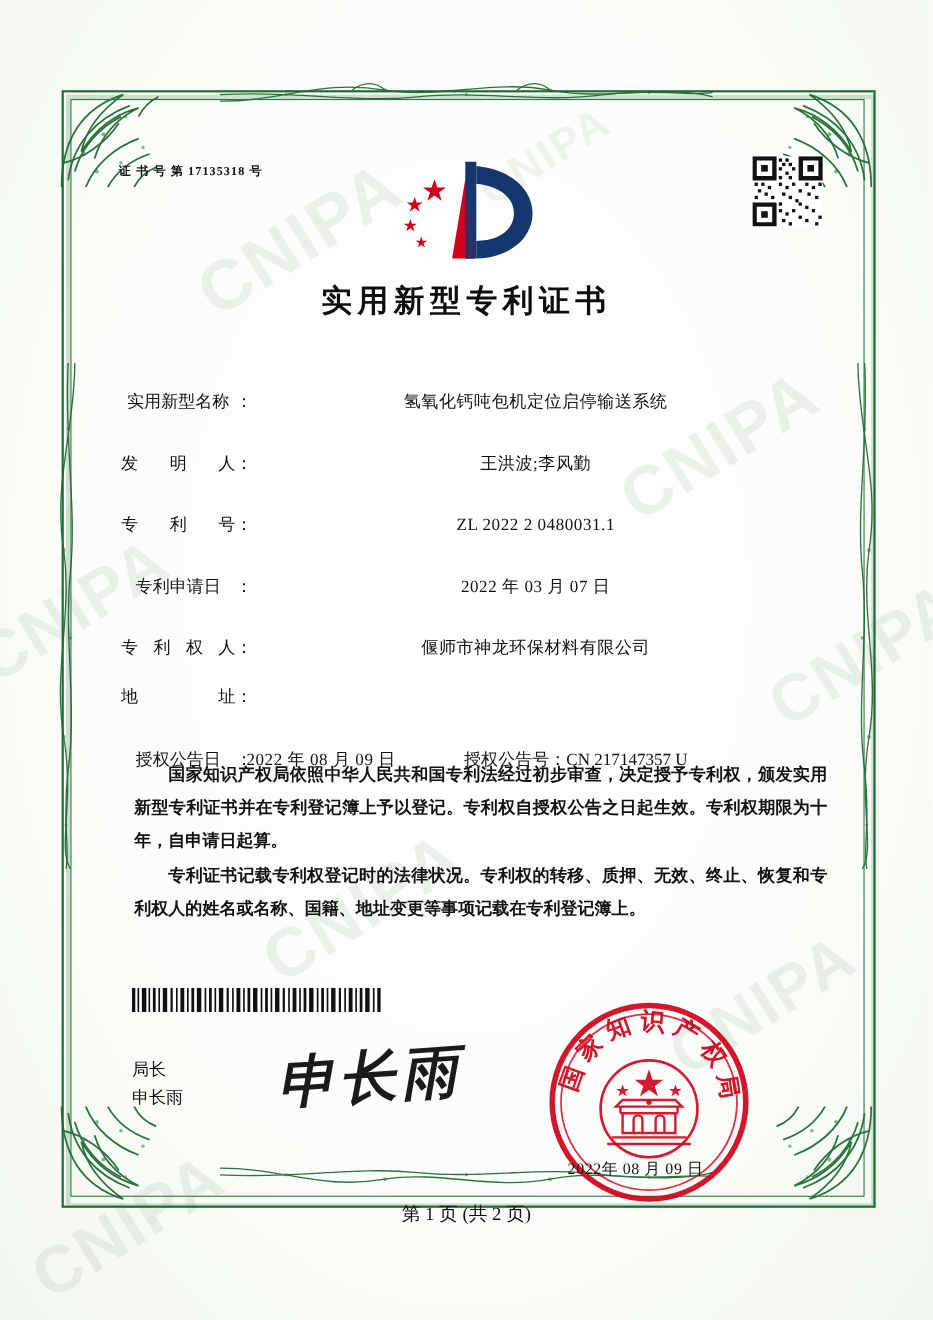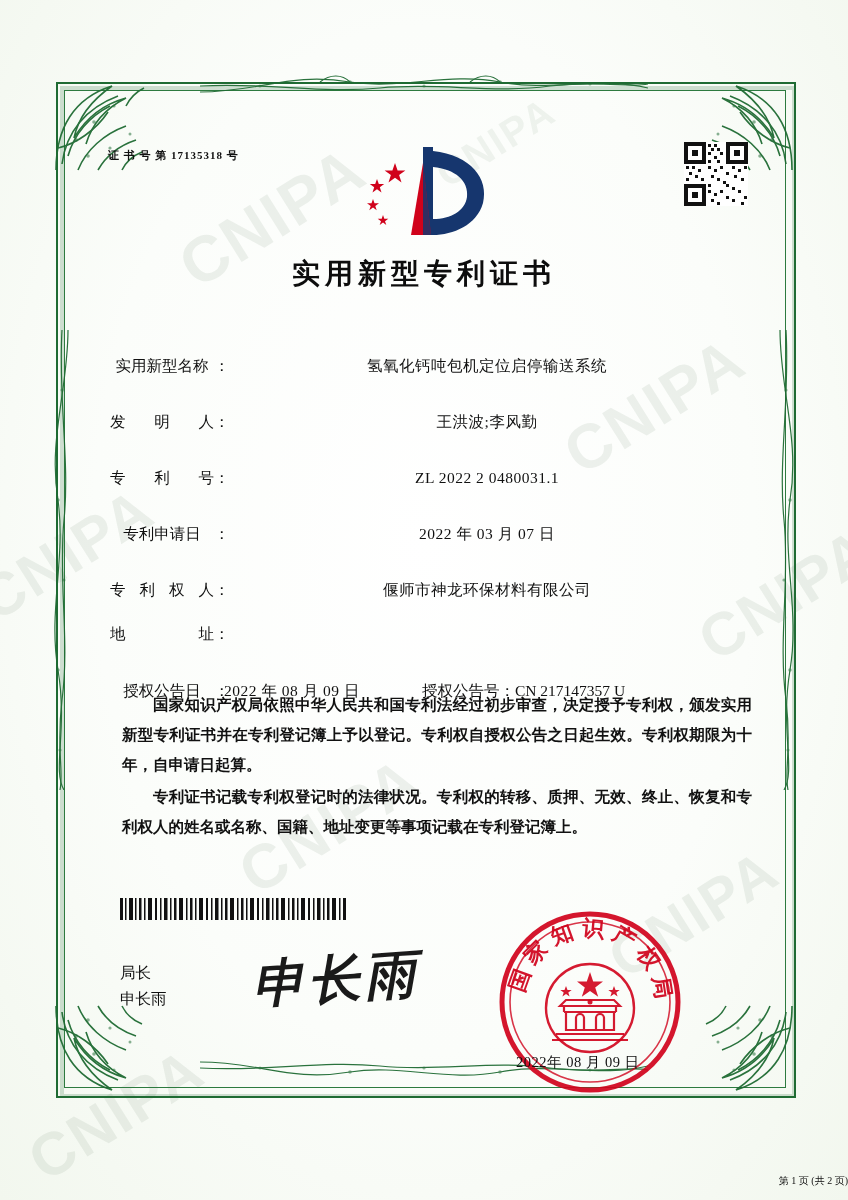--- a/index.html
+++ b/index.html
@@ -237,23 +237,23 @@
     left: 452px;
     top: 963px;
     font-size: 14.5px;
     color: #111;
     letter-spacing: 0.5px;
   }
 
   .page-num {
     position: absolute;
     left: 0; right: 0;
-    top: 1174px;
-    text-align: right;
-    font-size: 10px;
+    top: 1092px;
+    text-align: center;
+    font-size: 17px;
     color: #111;
   }
   .footer-note {
     position: absolute;
     left: 0; right: 0;
     top: 1148px;
     text-align: center;
     font-size: 15.5px;
     letter-spacing: 1px;
     color: #111;

